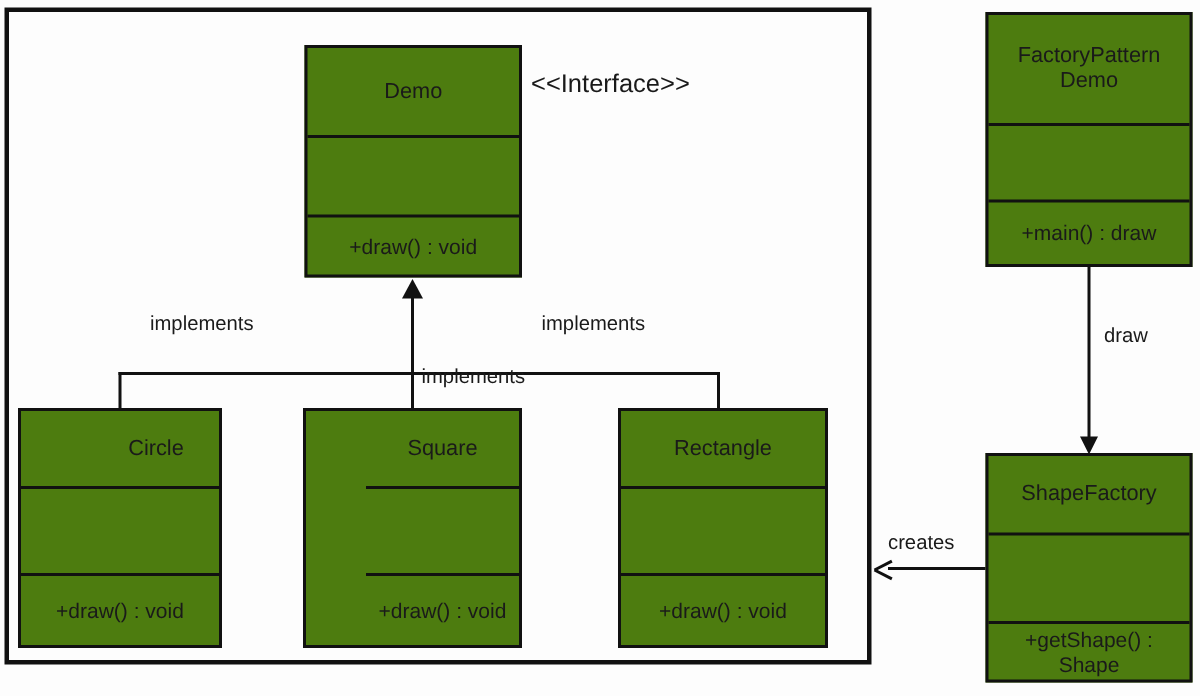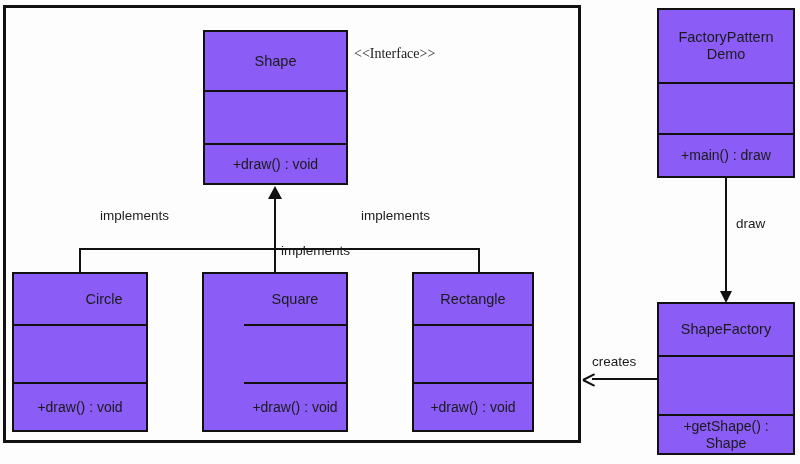--- a/index.html
+++ b/index.html
@@ -28,21 +28,21 @@
     height: 438px;
     border: 3px solid #111111;
     background: #fdfdfd;
     box-sizing: border-box;
   }
 
   
   .uml-class {
     position: absolute;
     border: 2px solid #111111;
-    background: #8b5cf6;
+    background: #4d7c0f;
     box-sizing: border-box;
     display: flex;
     flex-direction: column;
   }
   .uml-name {
     display: flex;
     align-items: center;
     justify-content: center;
     text-align: center;
     font-size: 14.5px;
@@ -121,35 +121,34 @@
   
   .edge-label {
     position: absolute;
     font-size: 13.5px;
     color: #1a1a1a;
     white-space: nowrap;
     background: transparent;
   }
   .stereotype {
     position: absolute;
-    font-size: 14px;
+    font-size: 17px;
     color: #1a1a1a;
     white-space: nowrap;
-    font-family: Liberation Serif, serif;
   }
 </style>
 </head>
 <body>
 
 <div id="canvas">
 
   <div class="package-box"></div>
 
   <div class="uml-class" style="left:203px; top:30px; width:145px; height:155px;">
-    <div class="uml-name" style="height:58px;">Shape</div>
+    <div class="uml-name" style="height:58px;">Demo</div>
     <div class="uml-attrs" style="height:53px;"></div>
     <div class="uml-ops" style="flex:1;">+draw() : void</div>
   </div>
   <div class="stereotype" style="left:354px; top:46px;">&lt;&lt;Interface&gt;&gt;</div>
 
   <div class="arrow-up" style="left:268px; top:186px;"></div>
   <div class="line-v" style="left:274px; top:198px; height:74px;"></div>
   <div class="line-h" style="left:79px; top:248px; width:400px;"></div>
   <div class="line-v" style="left:79px; top:248px; height:24px;"></div>
   <div class="line-v" style="left:478px; top:248px; height:24px;"></div>
@@ -163,21 +162,21 @@
     <div class="uml-attrs" style="height:58px;"></div>
     <div class="uml-ops" style="flex:1;">+draw() : void</div>
   </div>
 
   <div class="uml-class" style="left:202px; top:272px; width:146px; height:160px;padding-left:40px;">
     <div class="uml-name" style="height:50px;">Square</div>
     <div class="uml-attrs" style="height:58px;"></div>
     <div class="uml-ops" style="flex:1;">+draw() : void</div>
   </div>
 
-  <div class="uml-class" style="left:412px; top:272px; width:122px; height:160px;">
+  <div class="uml-class" style="left:412px; top:272px; width:140px; height:160px;">
     <div class="uml-name" style="height:50px;">Rectangle</div>
     <div class="uml-attrs" style="height:58px;"></div>
     <div class="uml-ops" style="flex:1;">+draw() : void</div>
   </div>
 
   <div class="uml-class" style="left:657px; top:8px; width:138px; height:170px;">
     <div class="uml-name" style="height:72px;">FactoryPattern Demo</div>
     <div class="uml-attrs" style="height:51px;"></div>
     <div class="uml-ops" style="flex:1;">+main() : draw</div>
   </div>

